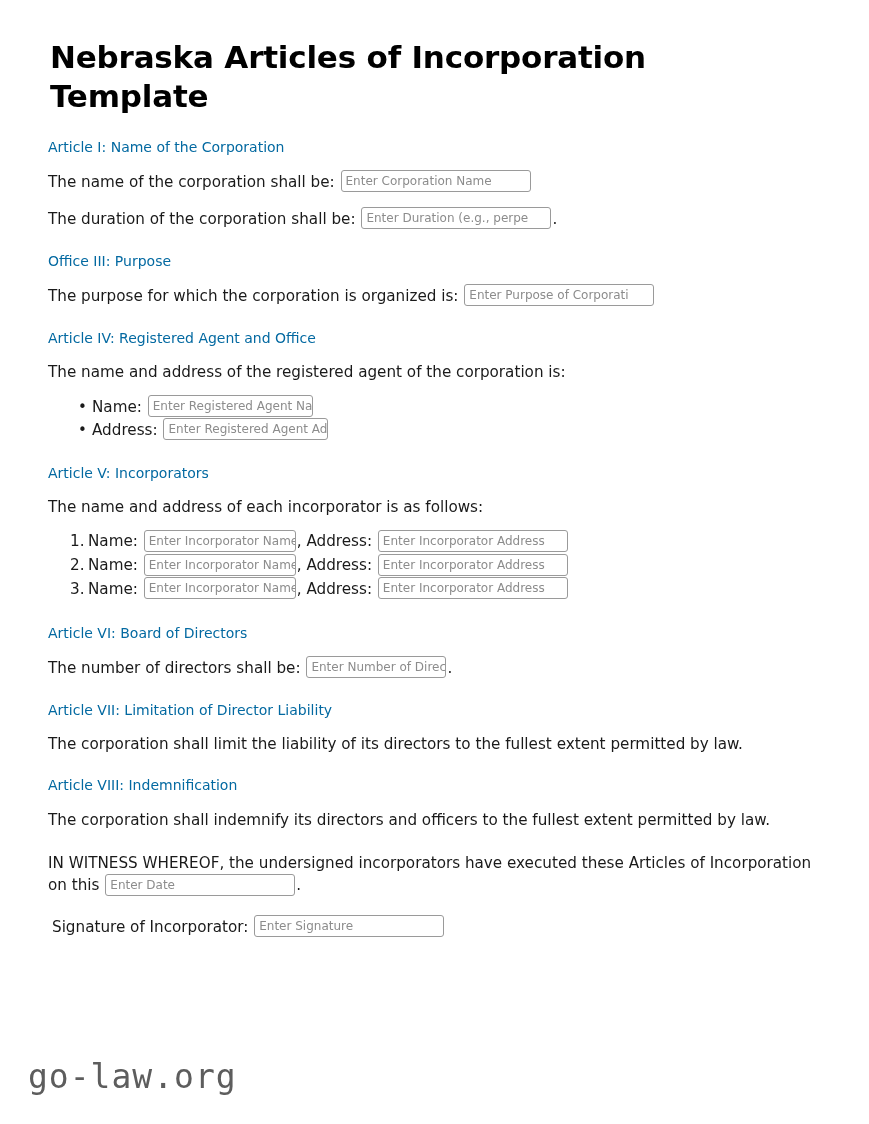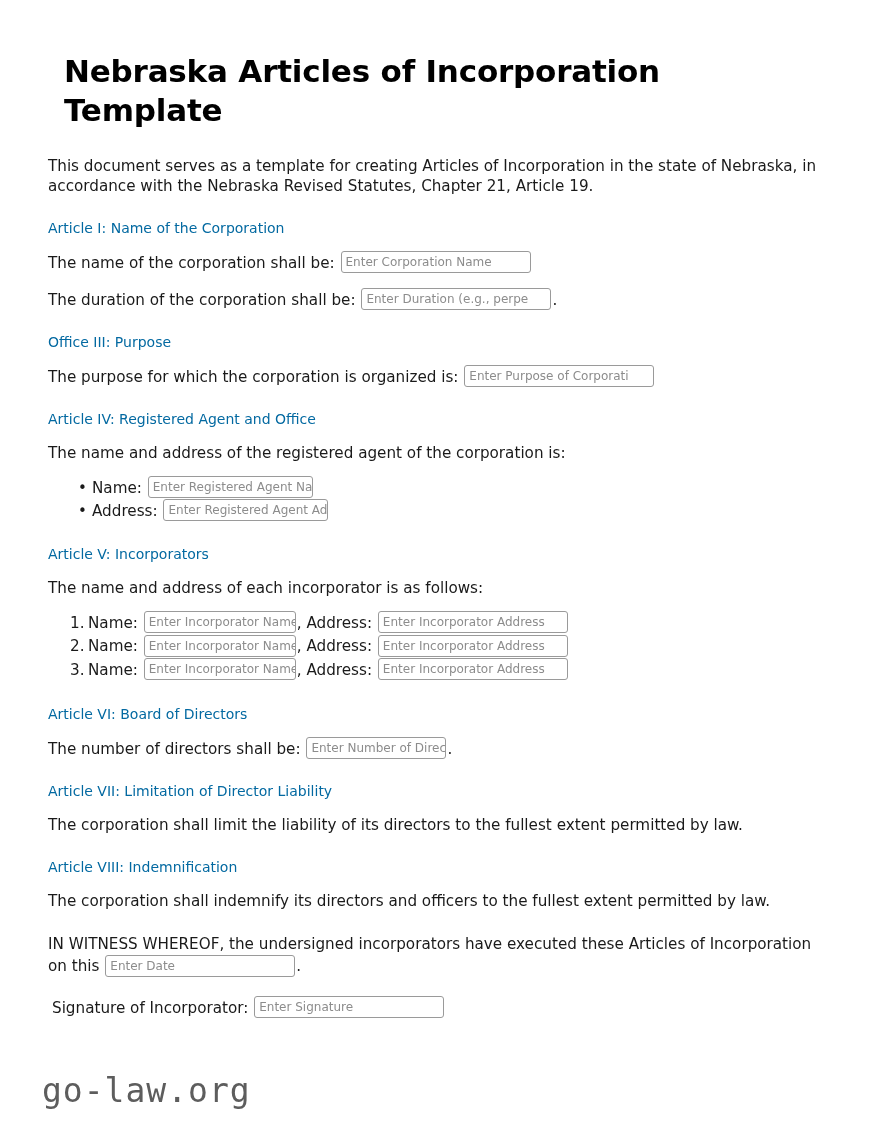--- a/index.html
+++ b/index.html
@@ -21,21 +21,21 @@
     width: 869px;
     height: 1124px;
     box-sizing: border-box;
     padding: 0 48px;
   }
   h1.doc-title {
     font-size: 31px;
     font-weight: bold;
     line-height: 1.25;
     letter-spacing: -0.2px;
-    margin: 16px;
+    margin: 2px;
     padding-top: 36px;
     color: #000000;
     max-width: 700px;
   }
   p.intro {
     font-size: 15.2px;
     line-height: 1.35;
     margin: 26px 0 0 0;
     color: #1a1a1a;
     max-width: 772px;
@@ -125,38 +125,37 @@
     max-width: 780px;
   }
   p.signature {
     font-size: 15.2px;
     line-height: 1.35;
     margin: 19px 0 0 0;
     padding-left: 4px;
   }
   .watermark {
     position: absolute;
-    left: 42px;
+    left: 28px;
     top: 1058px;
     font-family: "DejaVu Sans Mono", "Liberation Mono", monospace;
     font-size: 33px;
     line-height: 1;
     color: #5d5d5d;
     letter-spacing: 1px;
     white-space: nowrap;
   }
 </style>
 </head>
 <body>
 
 <div class="page">
 
   <h1 class="doc-title">Nebraska Articles of Incorporation Template</h1>
 
-  <p class="intro">This document serves as a template for creating Articles of Incorporation in the state of Nebraska, in accordance with the Nebraska Revised Statutes, Chapter 21, Article 19.</p>
 
   <h2 class="article-heading">Article I: Name of the Corporation</h2>
   <p class="body-line"><span>The name of the corporation shall be:</span>
     <span class="field w190">Enter Corporation Name</span></p>
 
   <p class="body-line"><span>The duration of the corporation shall be:</span>
     <span class="field w190">Enter Duration (e.g., perpe</span><span>.</span></p>
 
   <h2 class="article-heading">Office III: Purpose</h2>
   <p class="body-line"><span>The purpose for which the corporation is organized is:</span>

